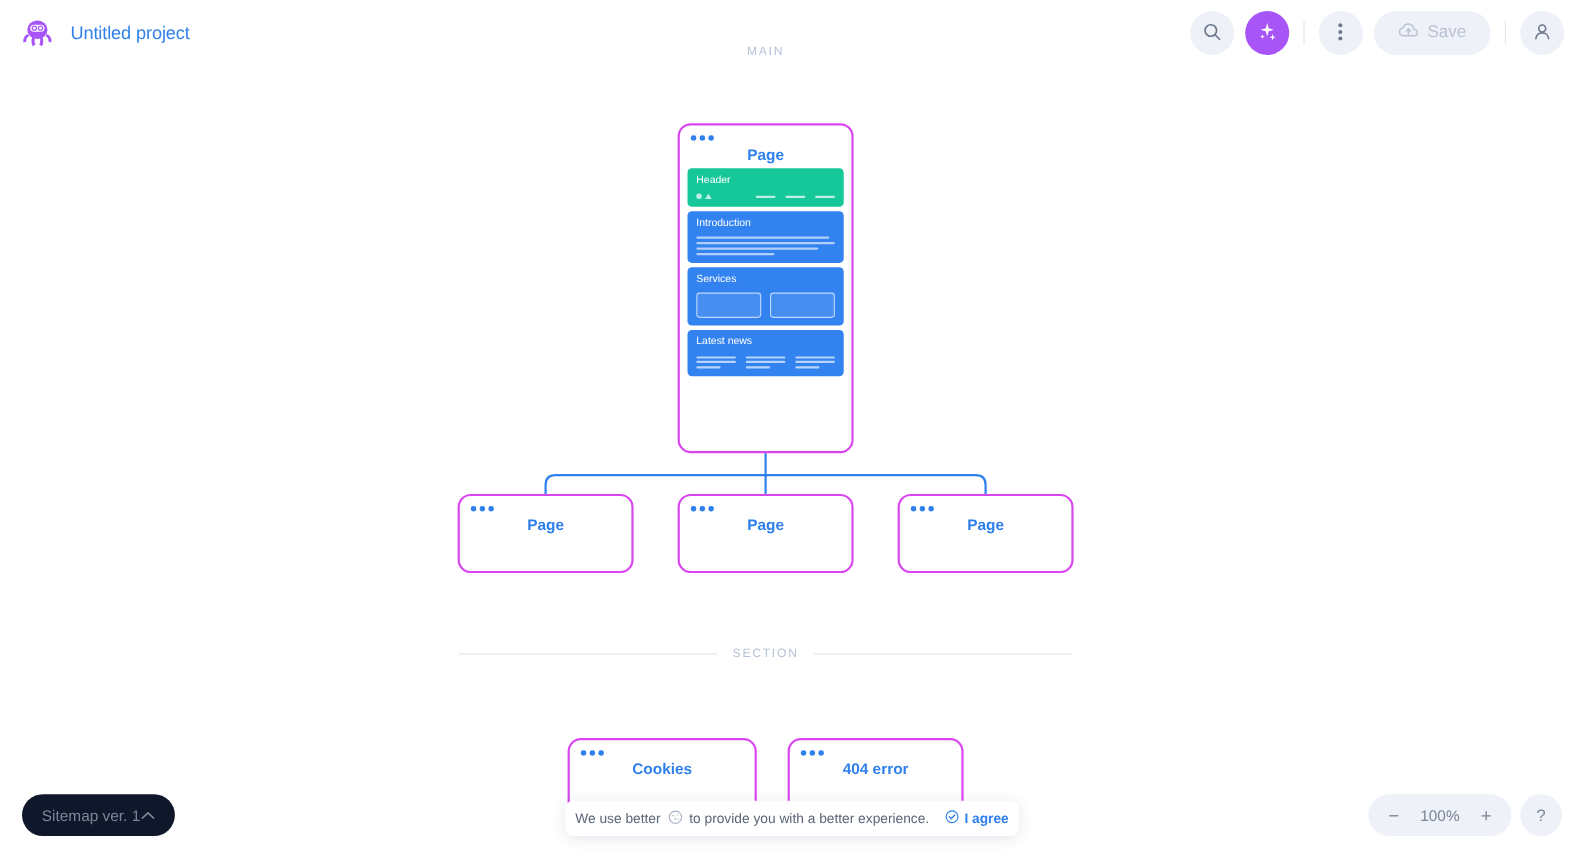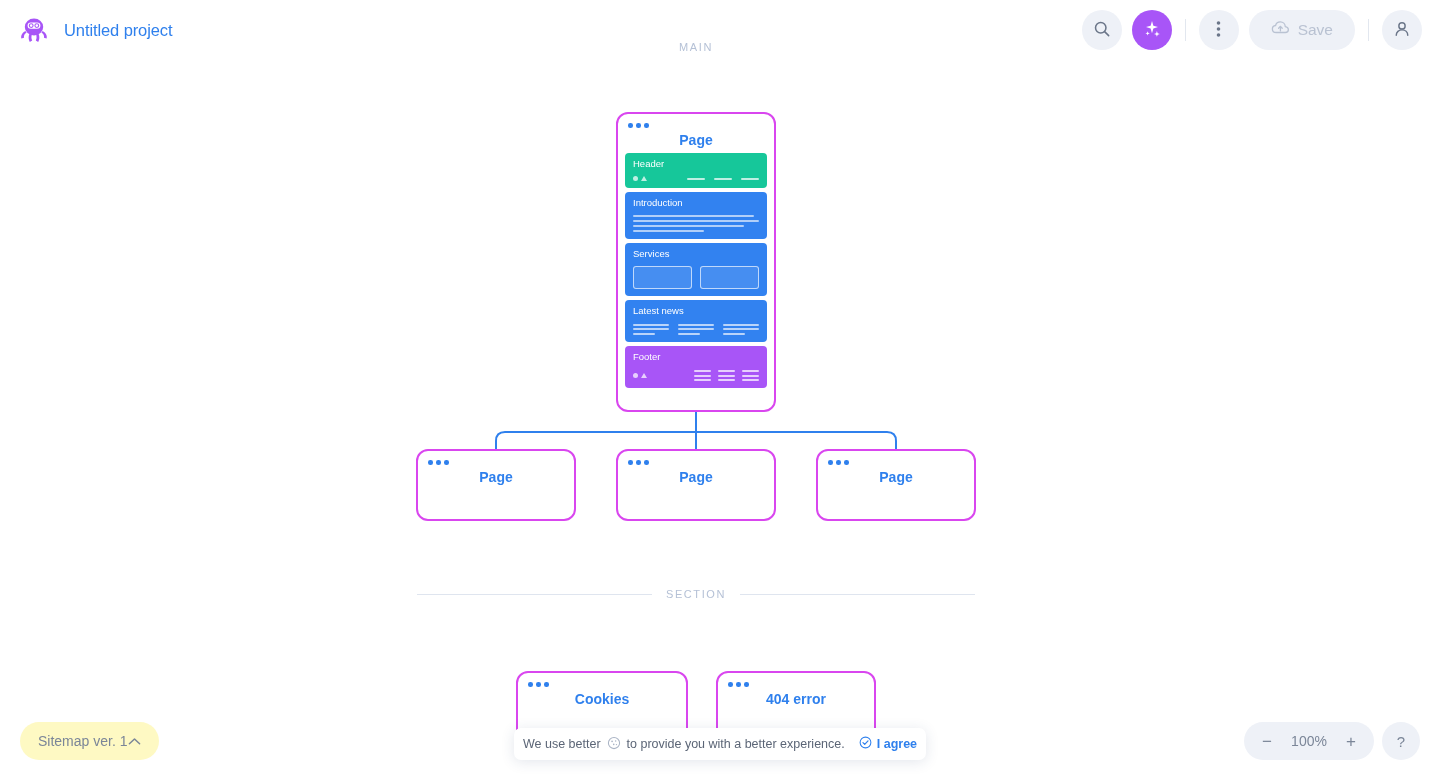--- a/index.html
+++ b/index.html
@@ -178,21 +178,21 @@
     color: #2f80ed; font-weight: bold; cursor: pointer;
     display: flex; align-items: center; gap: 5px; margin-left: 8px;
   }
 
   
   .sitemap-pill {
     position: absolute;
     left: 20px; bottom: 18px;
     height: 38px;
     border-radius: 19px;
-    background: #fef9c3;
+    background: #0f172a;
     display: flex; align-items: center; gap: 0;
     padding: 0 18px;
     font-size: 14px;
     color: #7b8698;
     cursor: pointer;
     z-index: 50;
   }
   .zoom-wrap {
     position: absolute;
     right: 20px; bottom: 18px;
@@ -365,46 +365,20 @@
               <i style="width:62%"></i>
             </span>
           <span class="news-col">
               <i style="width:100%"></i>
               <i style="width:100%"></i>
               <i style="width:62%"></i>
             </span>
         </div>
       </div>
 
-      <div class="block b-purple">
-        <div class="block-name">Footer</div>
-        <div class="footer-row">
-          <span class="mini-logo">
-            <span class="dot"></span>
-              <span class="tri"></span>
-          </span>
-          <span class="foot-cols">
-            <span class="foot-col">
-                <i></i>
-                <i></i>
-                <i></i>
-              </span>
-            <span class="foot-col">
-                <i></i>
-                <i></i>
-                <i></i>
-              </span>
-            <span class="foot-col">
-                <i></i>
-                <i></i>
-                <i></i>
-              </span>
-          </span>
-        </div>
-      </div>
 
     </div>
   </div>
 
   <div class="card child-card" id="card-c1">
     <span class="card-dots">
         <i></i>
         <i></i>
         <i></i>
       </span>

